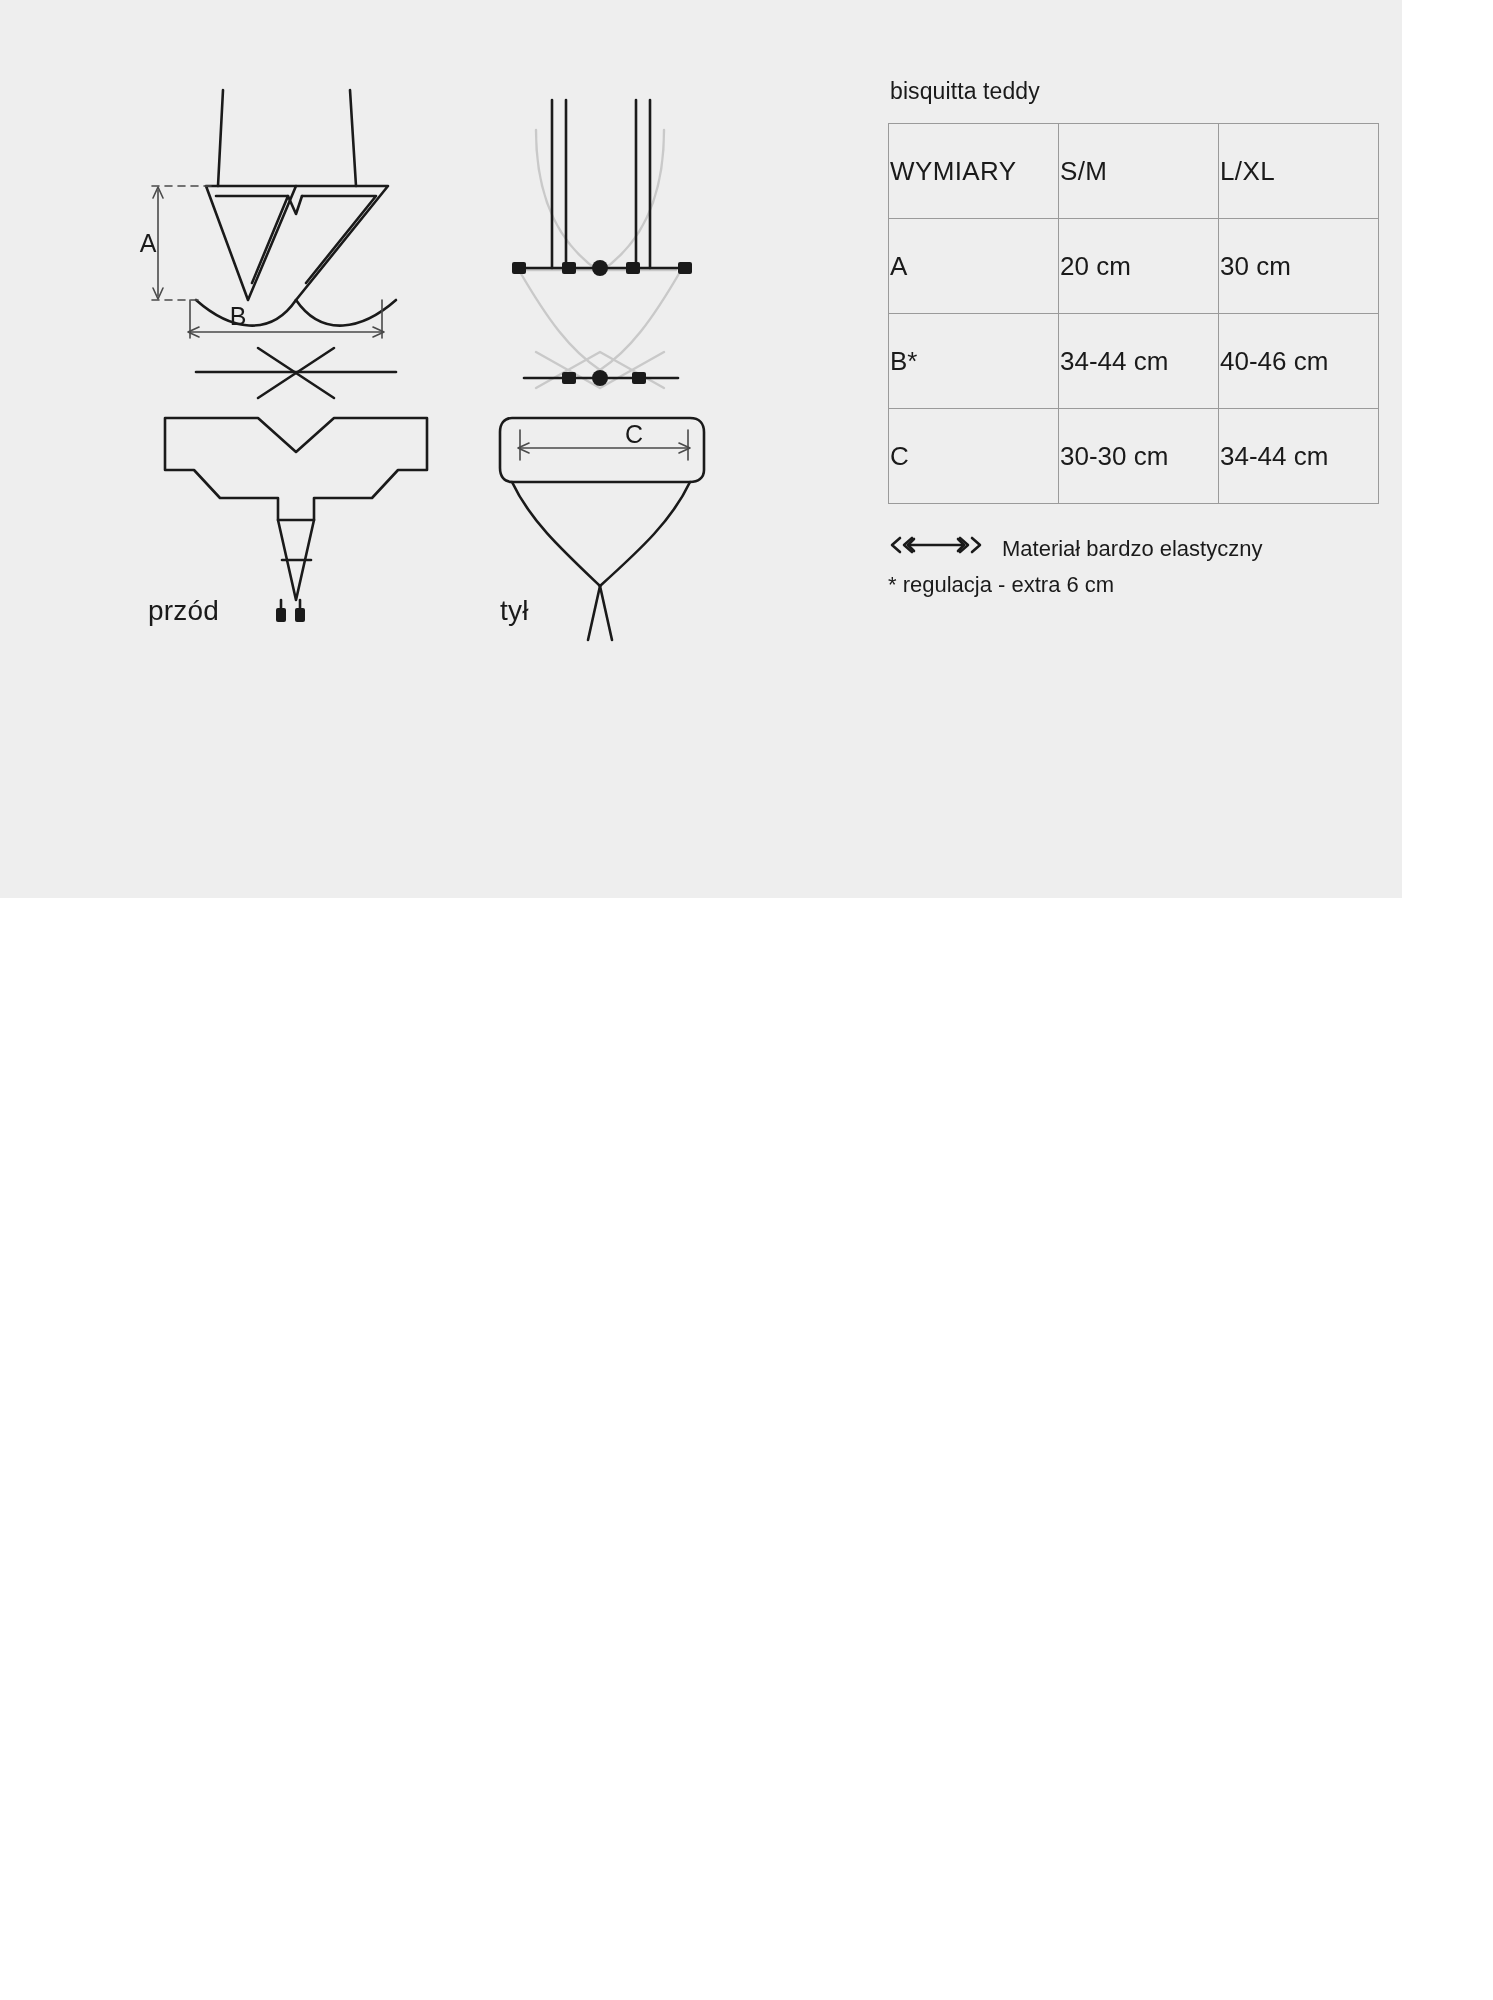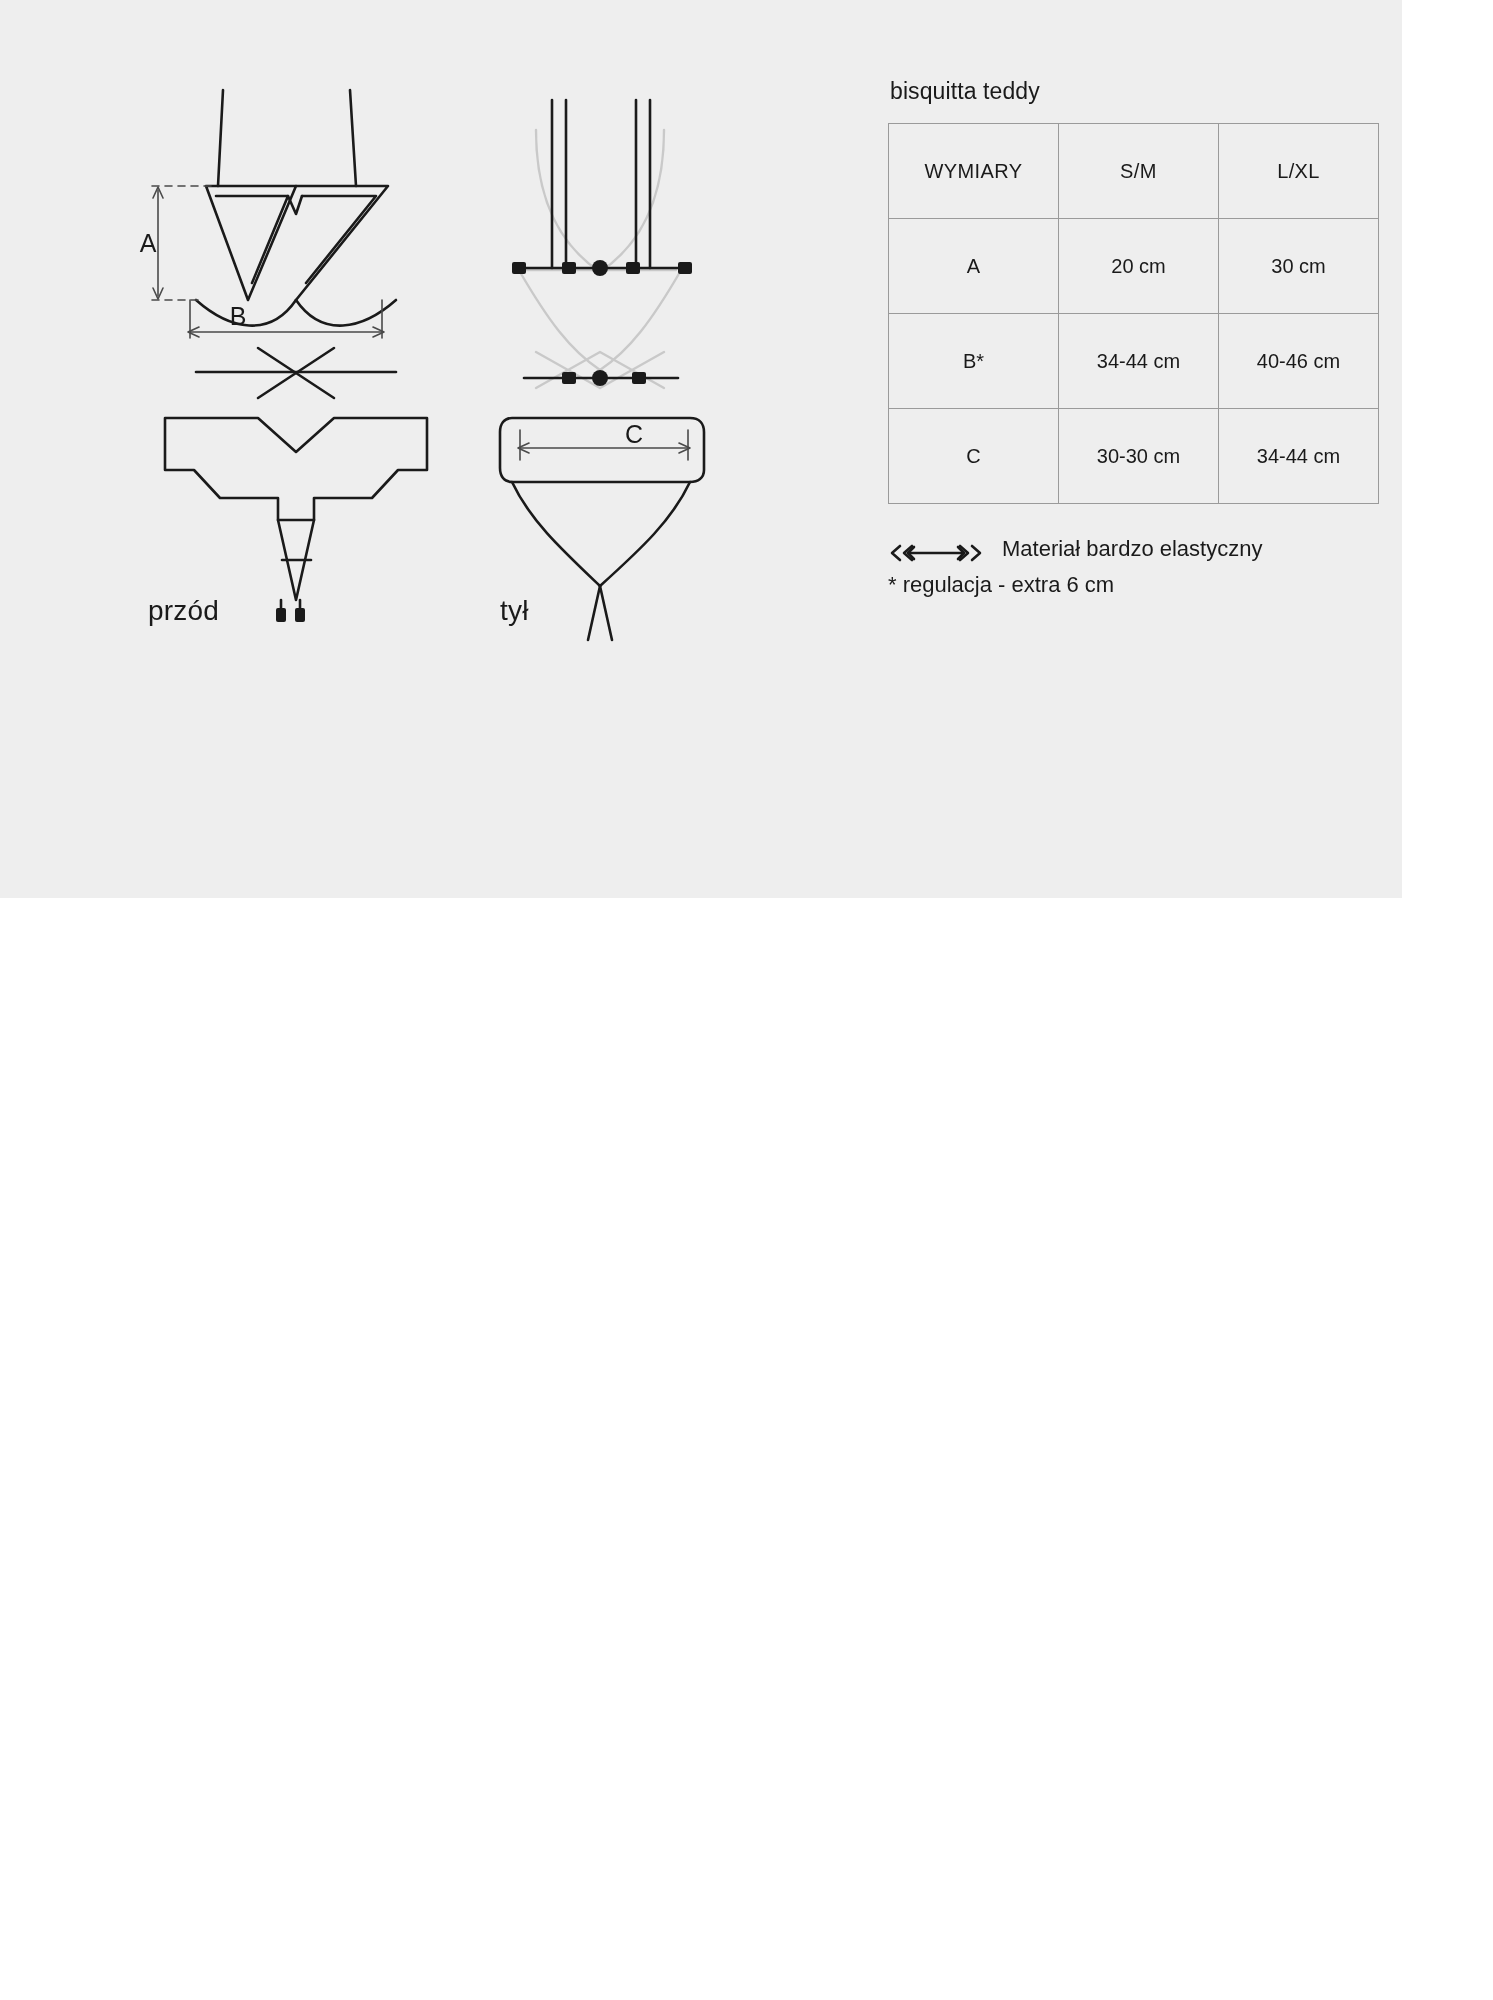--- a/index.html
+++ b/index.html
@@ -52,43 +52,43 @@
     letter-spacing: 0.1px;
   }
   table.size-table {
     border-collapse: collapse;
     width: 490px;
     table-layout: fixed;
   }
   table.size-table td, table.size-table th {
     border: 1px solid #9a9a9a;
     height: 92px;
-    text-align: center;
+    text-align: left;
     vertical-align: middle;
-    font-size: 20px;
+    font-size: 26px;
     font-weight: normal;
     color: #1a1a1a;
     background: transparent;
   }
   table.size-table th {
     letter-spacing: 0.4px;
   }
   table.size-table col.c1 { width: 170px; }
   table.size-table col.c2 { width: 160px; }
   table.size-table col.c3 { width: 160px; }
 
   #notes {
     margin-top: 30px;
     font-size: 22px;
     color: #1a1a1a;
     line-height: 1.35;
   }
   #note-elastic-row {
     display: flex;
-    align-items: flex-end;
+    align-items: flex-start;
     gap: 18px;
   }
   #elastic-symbol {
     display: inline-block;
     width: 96px;
     height: 22px;
   }
   #note-adjust {
     margin-top: 6px;
   }

